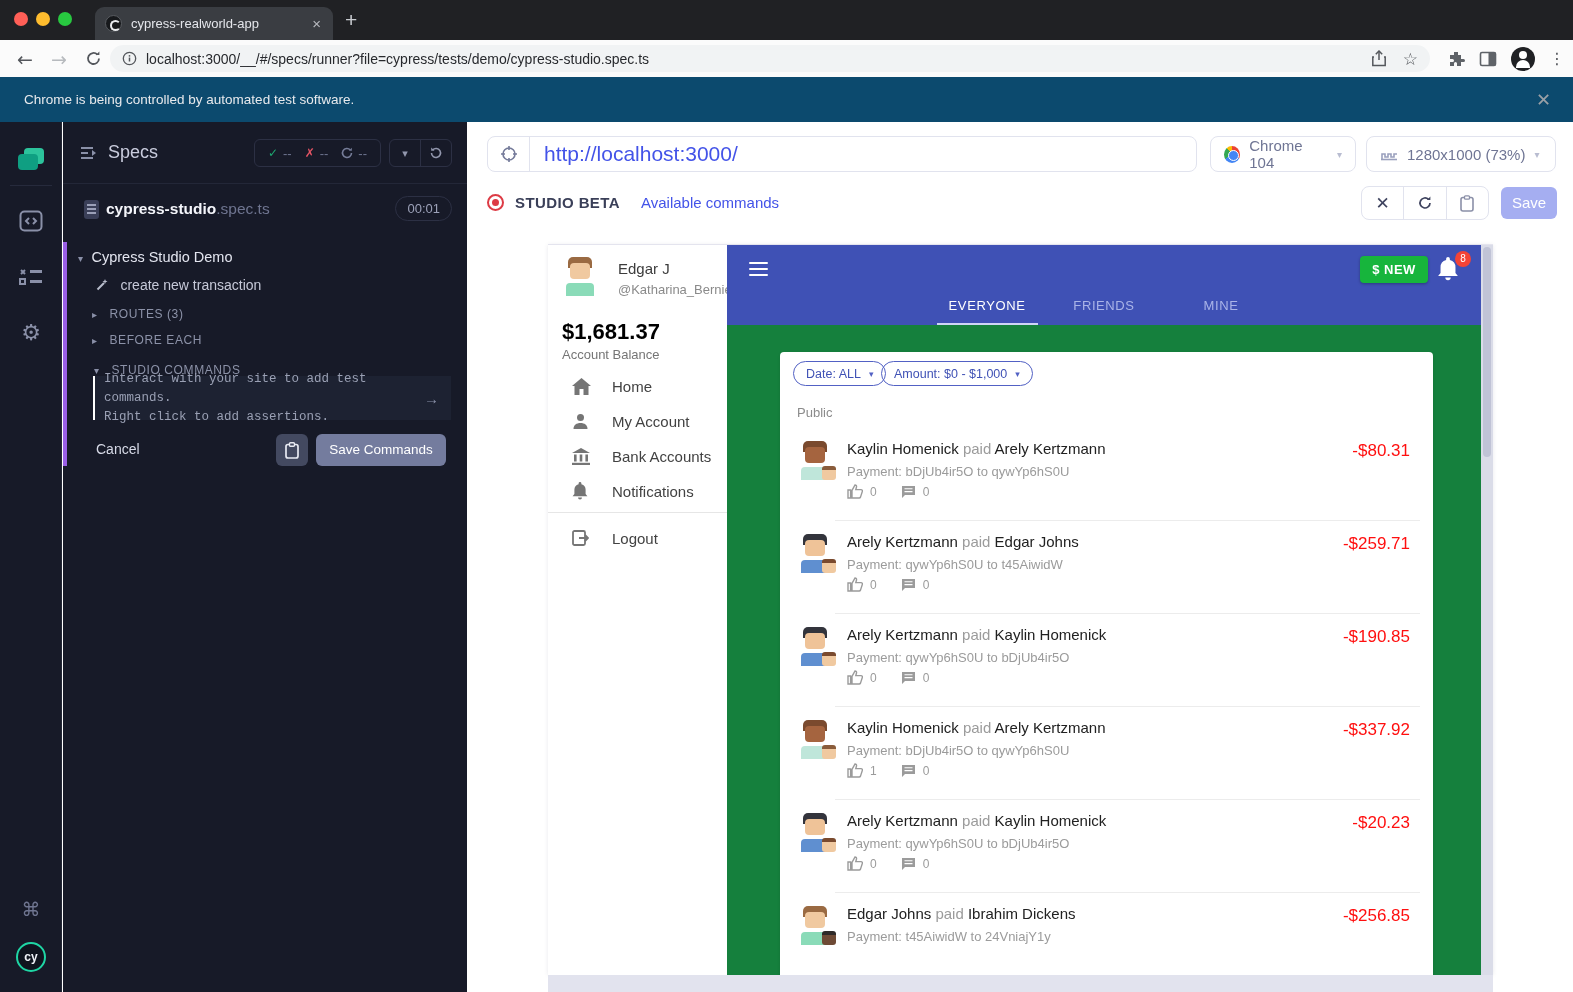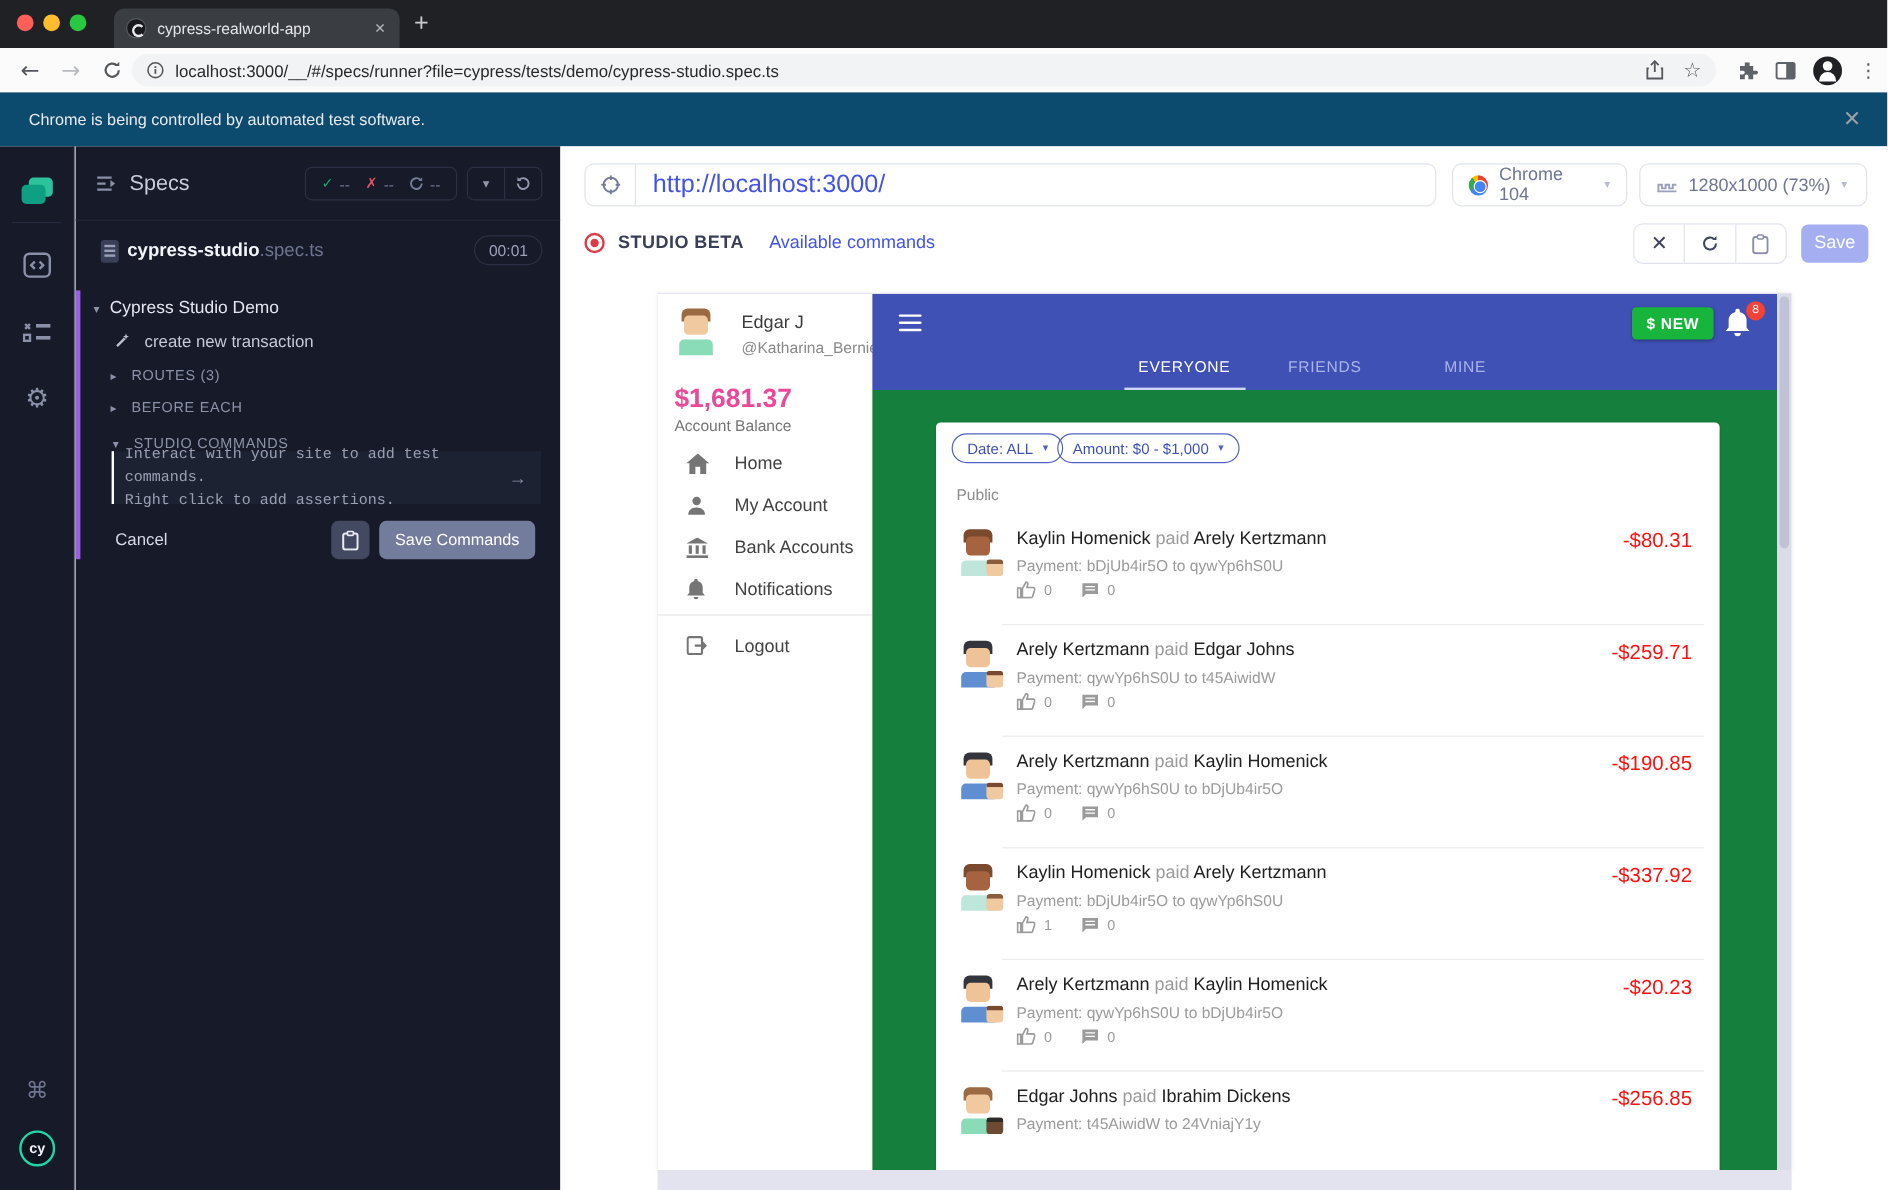--- a/index.html
+++ b/index.html
@@ -115,21 +115,21 @@
   .px-avatar .hair { position:absolute; top:1px; left:8px; width:24px; height:11px; border-radius:5px 5px 0 0; }
   .px-avatar .face { position:absolute; top:7px; left:10px; width:20px; height:16px; border-radius:4px; }
   .px-avatar .shirt { position:absolute; bottom:0; left:6px; width:28px; height:13px; border-radius:4px 4px 0 0; }
   .px-avatar .baby { position:absolute; bottom:0; right:-1px; width:14px; height:14px; border-radius:3px; }
   .av-f .hair{background:#7a4a2e;} .av-f .face{background:#a5643f;} .av-f .shirt{background:#bfe6da;} .av-f .baby{background:#f0c9a0; border-top:4px solid #8a5c3b;}
   .av-m .hair{background:#33343c;} .av-m .face{background:#efc398;} .av-m .shirt{background:#5f8fd0;} .av-m .baby{background:#f0c9a0; border-top:4px solid #7a4a2e;}
   .av-e .hair{background:#9a6a42;} .av-e .face{background:#f0c9a0;} .av-e .shirt{background:#8adbb8;} .av-e .baby{background:#6e4a35; border-top:4px solid #2e2a28;}
   .drawer-user { position:absolute; left:12px; top:11px; display:flex; gap:18px; }
   .drawer-name { font-size:15px; color:#3c3c3c; padding-top:4px; }
   .drawer-handle { font-size:13px; color:#8a8a8a; margin-top:5px; }
-  .drawer-balance { position:absolute; left:14px; top:74px; font-size:22px; font-weight:bold; color:#ec4899; }
+  .drawer-balance { position:absolute; left:14px; top:74px; font-size:22px; font-weight:bold; color:#000000; }
   .drawer-balance-label { position:absolute; left:14px; top:102px; font-size:13px; color:#757575; }
   .nav-item { position:absolute; left:0; width:100%; height:34px; display:flex; align-items:center; }
   .nav-item .ico { width:20px; margin-left:24px; color:#757575; text-align:center; }
   .nav-item .lbl { font-size:15px; color:#424242; margin-left:20px; }
   .drawer-divider { position:absolute; left:0; top:267px; width:100%; height:1px; background:#e6e6e6; }
 
   .app-header { position:absolute; left:179px; top:0; right:12px; height:80px; background:var(--app_header,#3f51b5); }
   .hamburger { position:absolute; left:22px; top:17px; width:19px; height:14px; }
   .hamburger span { display:block; height:2px; background:#fff; margin-bottom:4px; border-radius:1px; }
   .app-logo { position:absolute; left:0; right:0; top:12px; text-align:center; color:#fff; font-size:20px; font-weight:bold; font-style:italic; }

